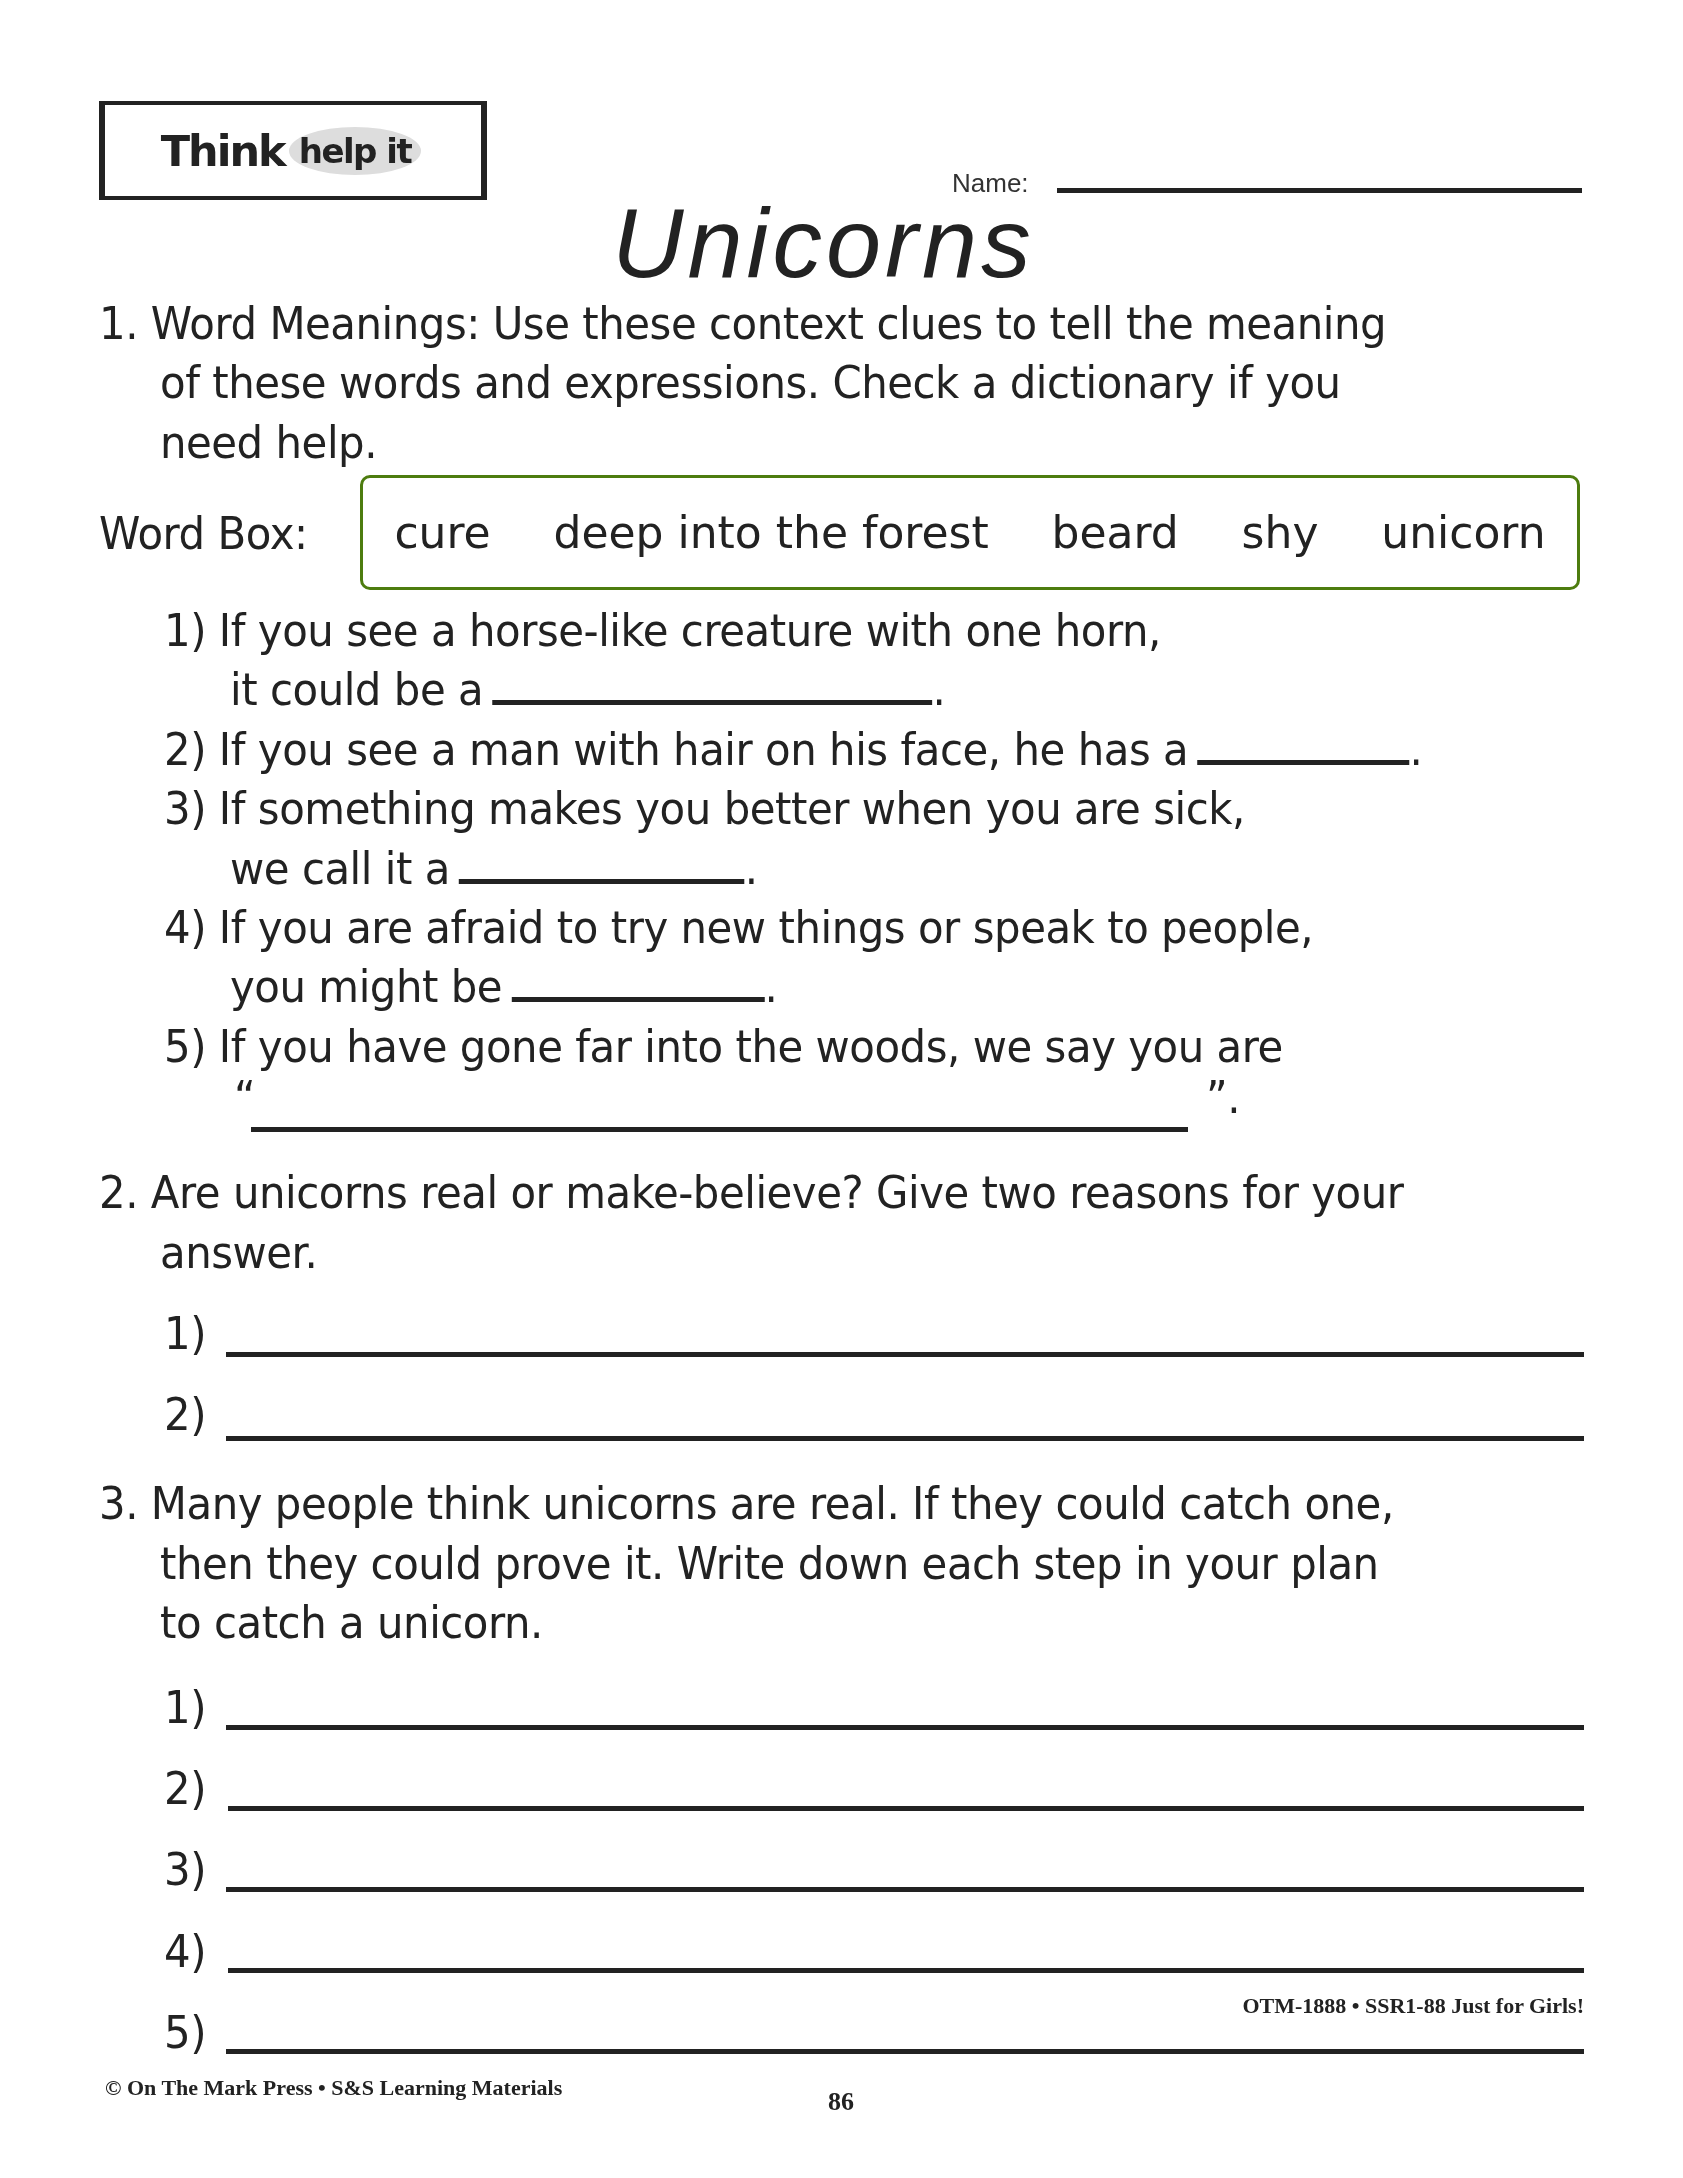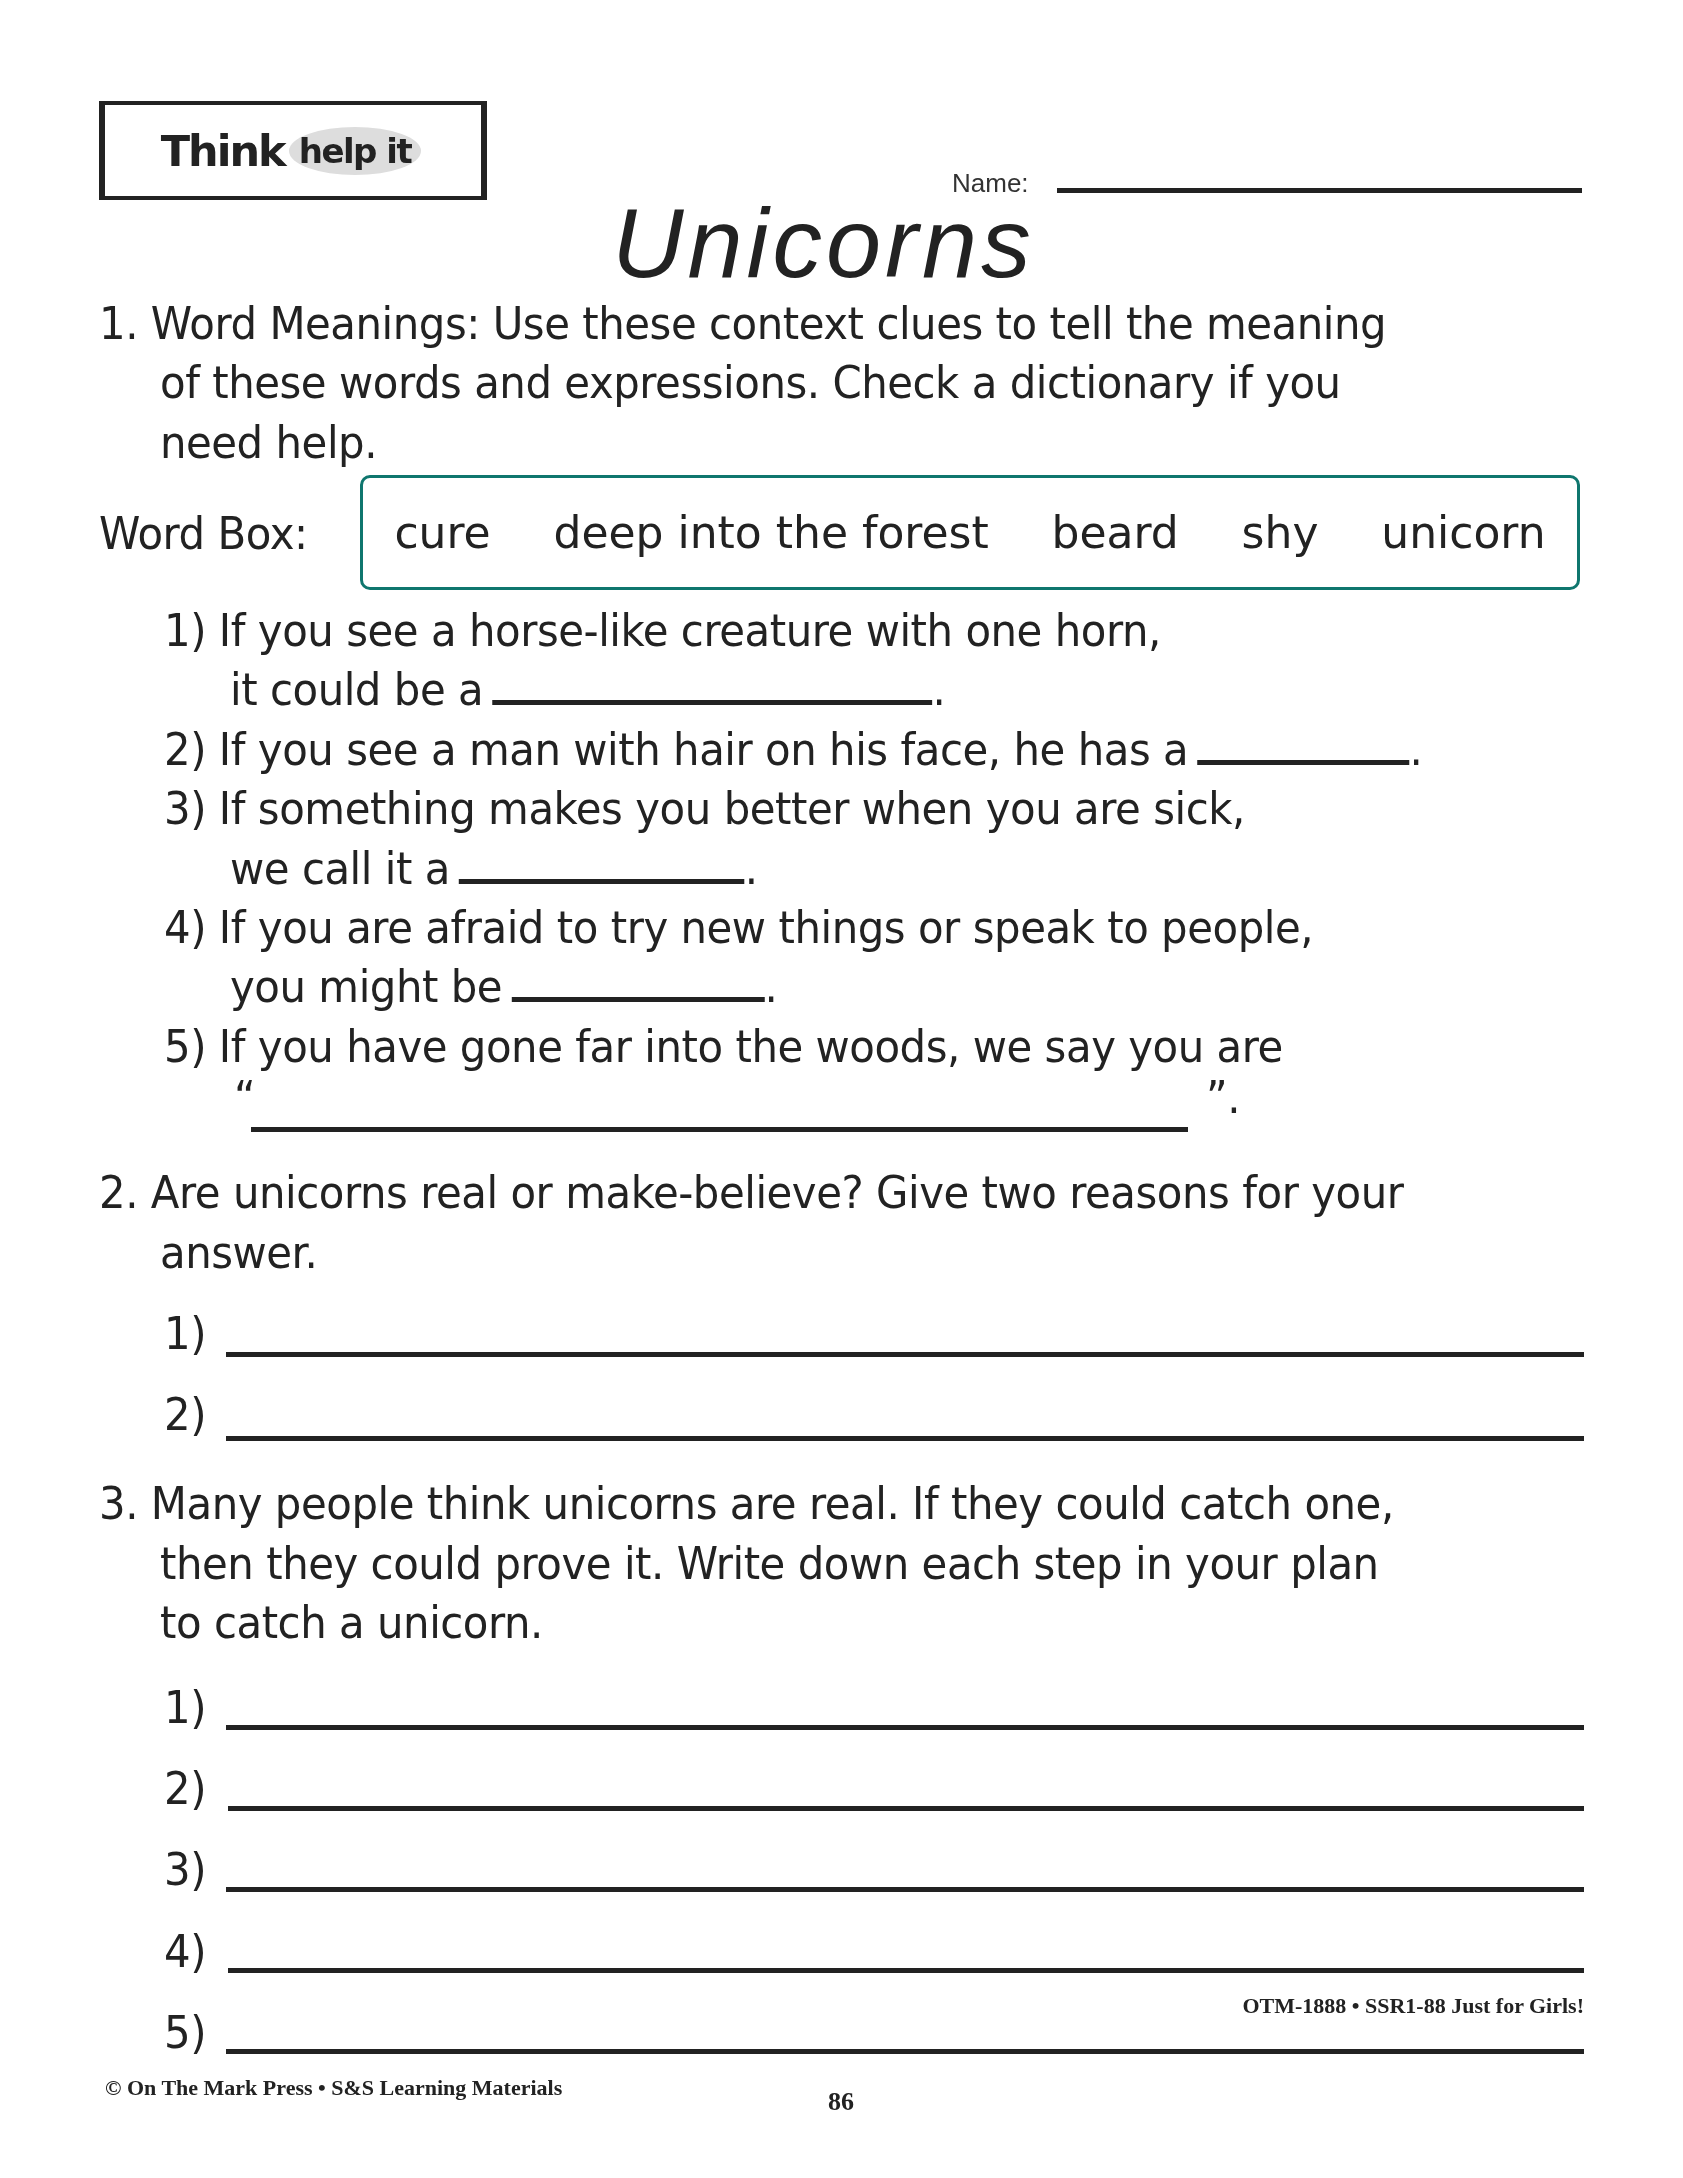--- a/index.html
+++ b/index.html
@@ -9,21 +9,21 @@
   .hand{font-family:"DejaVu Sans",sans-serif;font-size:45px;letter-spacing:-0.5px;transform:scaleX(0.93);transform-origin:left top;white-space:nowrap;}
   .think{left:99px;top:101px;width:376px;height:91px;border:4px solid #222;border-left-width:6px;border-right-width:6px;
          display:flex;align-items:center;justify-content:center;}
   .think .t1{font-family:"DejaVu Sans",sans-serif;font-weight:900;font-size:43px;letter-spacing:-2px;}
   .think .t2{font-weight:900;font-size:34px;letter-spacing:-1.5px;background:#ddd;border-radius:50%;padding:4px 10px;margin:0 4px;}
   .name-label{left:952px;top:168px;font-size:26px;font-family:"Liberation Sans",sans-serif;color:#333;}
   .name-line{left:1057px;top:188px;width:525px;height:5px;background:#222;}
   .title{left:612px;top:186px;font-family:Liberation Sans, sans-serif;font-size:99px;letter-spacing:4px;font-style:italic;}
   .line{position:absolute;height:5px;background:#222;}
   .blank{display:inline-block;height:5px;background:#222;vertical-align:baseline;margin-left:10px;}
-  .wordbox{left:360px;top:475px;width:1214px;height:109px;border:3px solid #0f766e;border-radius:10px;
+  .wordbox{left:360px;top:475px;width:1214px;height:109px;border:3px solid #4d7c0f;border-radius:10px;
            display:flex;align-items:center;justify-content:space-around;font-size:44px;}
   .footer{font-family:"Liberation Serif",serif;font-weight:bold;font-size:22px;}
 </style>
 </head>
 <body>
 
 <div class="abs think">
   <span class="t1">Think</span>
   <span class="t2">help it</span>
 </div>

